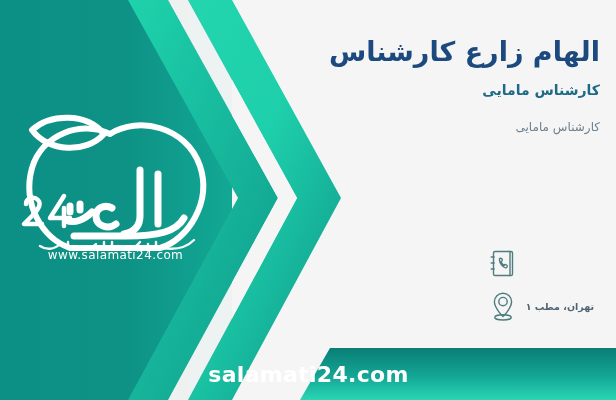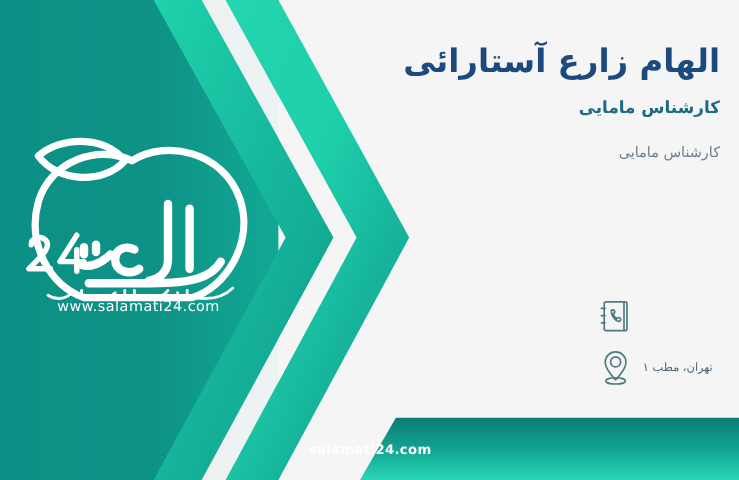--- a/index.html
+++ b/index.html
@@ -72,20 +72,21 @@
     font-family:"DejaVu Sans", sans-serif;
   }
 
   
   .contact {
     position:absolute;
     right:22px; top:248px;
     z-index:4;
     direction:rtl;
     text-align:right;
+    font-weight:bold;
   }
   .contact-row {
     display:flex;
     align-items:center;
     justify-content:flex-start;
     flex-direction:row-reverse;
     gap:8px;
     margin-bottom:10px;
   }
   .contact-row .ico { width:30px; height:32px; flex:0 0 auto; }
@@ -105,21 +106,21 @@
   }
   .banner-text {
     position:absolute;
     left:0; bottom:0;
     width:497px; height:52px;
     display:flex;
     align-items:center;
     justify-content:center;
     padding-left:120px;
     color:#ffffff;
-    font-size:11px;
+    font-size:22px;
     font-weight:bold;
     letter-spacing:.3px;
     z-index:6;
     pointer-events:none;
     font-family:"DejaVu Sans", sans-serif;
   }
 </style>
 </head>
 <body>
 
@@ -193,21 +194,21 @@
         <path d="M104 134 L 104 141 M 96 134 L 96 141"></path>
         <path d="M88 136 C 82 142, 72 142, 66 138"></path>
         <path d="M60 134 L 60 141"></path>
         <path d="M52 136 C 46 142, 38 142, 32 138"></path>
       </g>
     </svg>
     <div class="logo-url">www.salamati24.com</div>
   </div>
 
   <div class="info">
-    <div class="doctor-name">الهام زارع آستارائی</div>
+    <div class="doctor-name">الهام زارع کارشناس</div>
     <div class="specialty-main">کارشناس مامایی</div>
     <div class="specialty-sub">کارشناس مامایی</div>
   </div>
 
   <div class="contact">
 
     <div class="contact-row">
       <svg class="ico" viewBox="0 0 30 32">
         <g fill="none" stroke="#4f7c80" stroke-width="1.4" stroke-linecap="round" stroke-linejoin="round">
           <rect x="5.5" y="3.5" width="19" height="24" rx="1.6"></rect>

